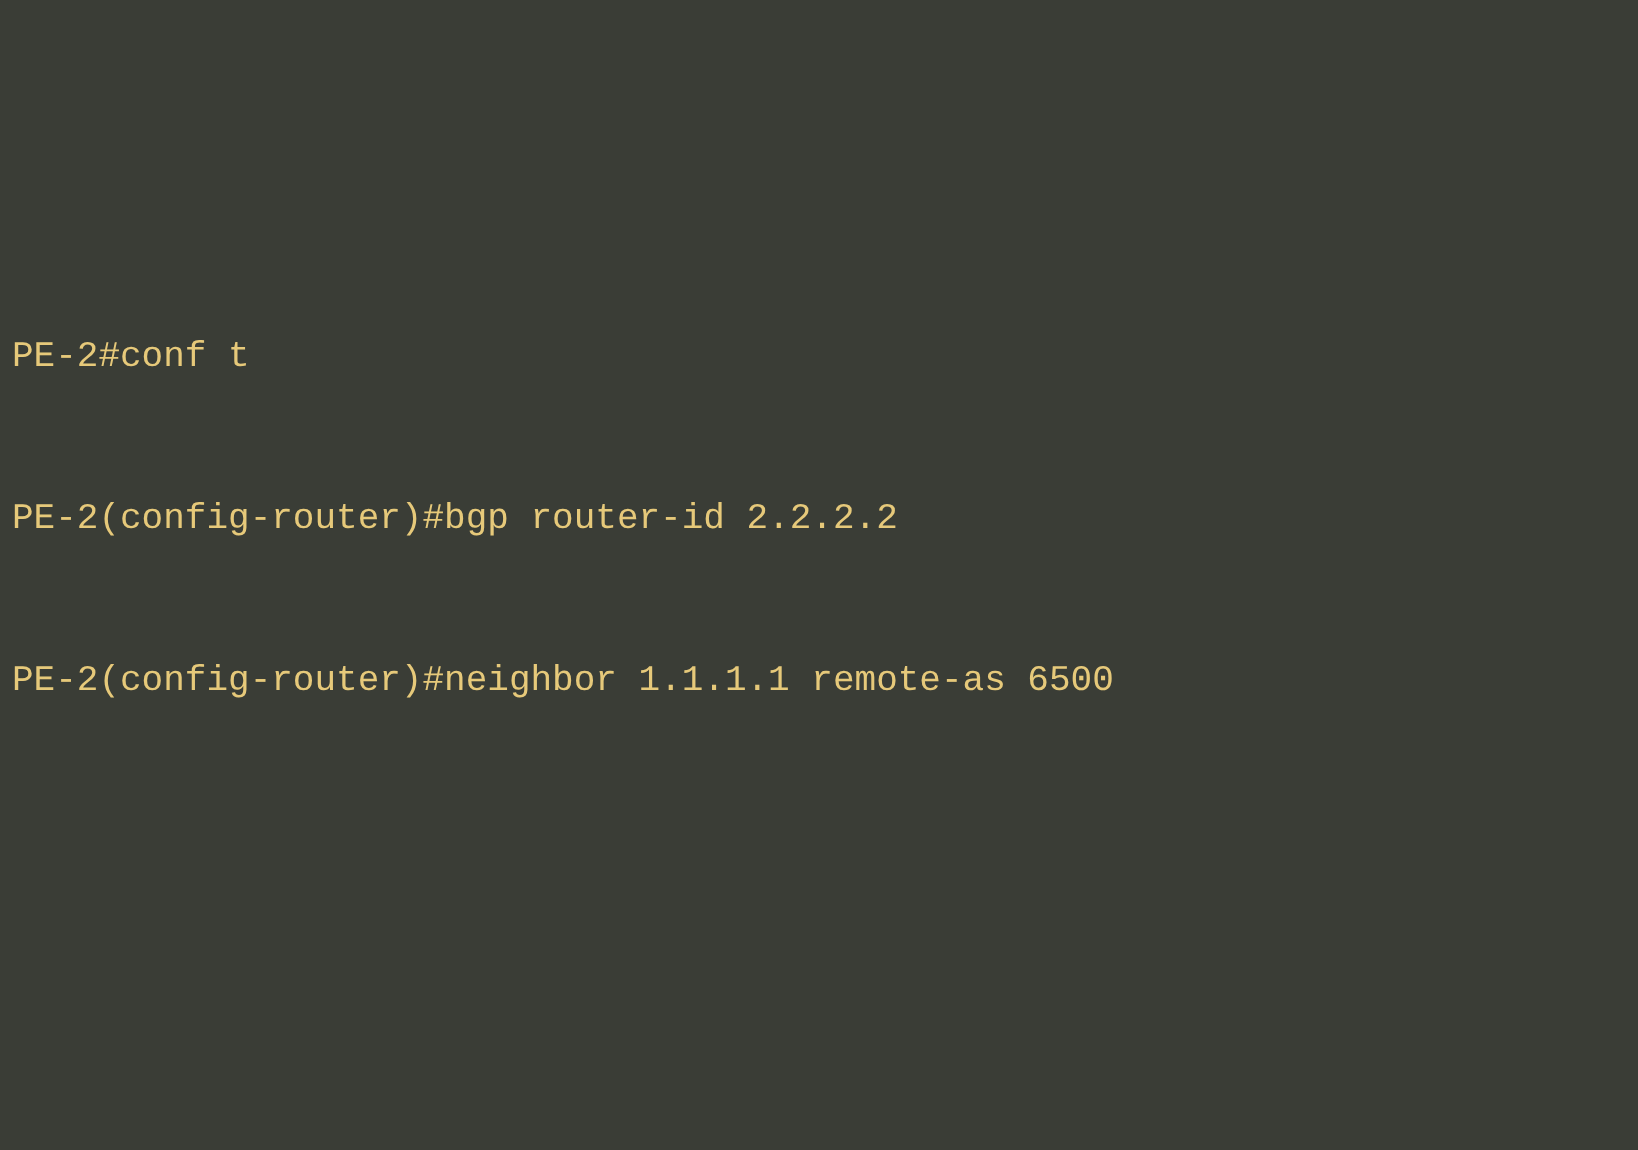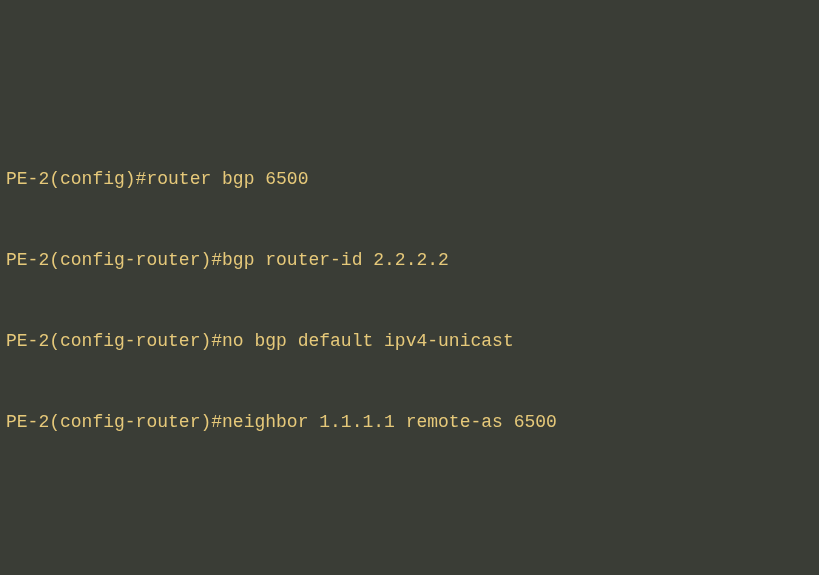--- a/index.html
+++ b/index.html
@@ -24,23 +24,22 @@
   .line {
     display: block;
   }
 </style>
 </head>
 <body>
 
 
 
 <div class="terminal">
-  <span class="line">PE-2(config)#router bgp 6500</span>
+  <span class="line">PE-2#conf t</span>
   <span class="line">PE-2(config-router)#bgp router-id 2.2.2.2</span>
-  <span class="line">PE-2(config-router)#no bgp default ipv4-unicast</span>
   <span class="line">PE-2(config-router)#neighbor 1.1.1.1 remote-as 6500</span>
   
   
   
   
   
   
   
   
   

